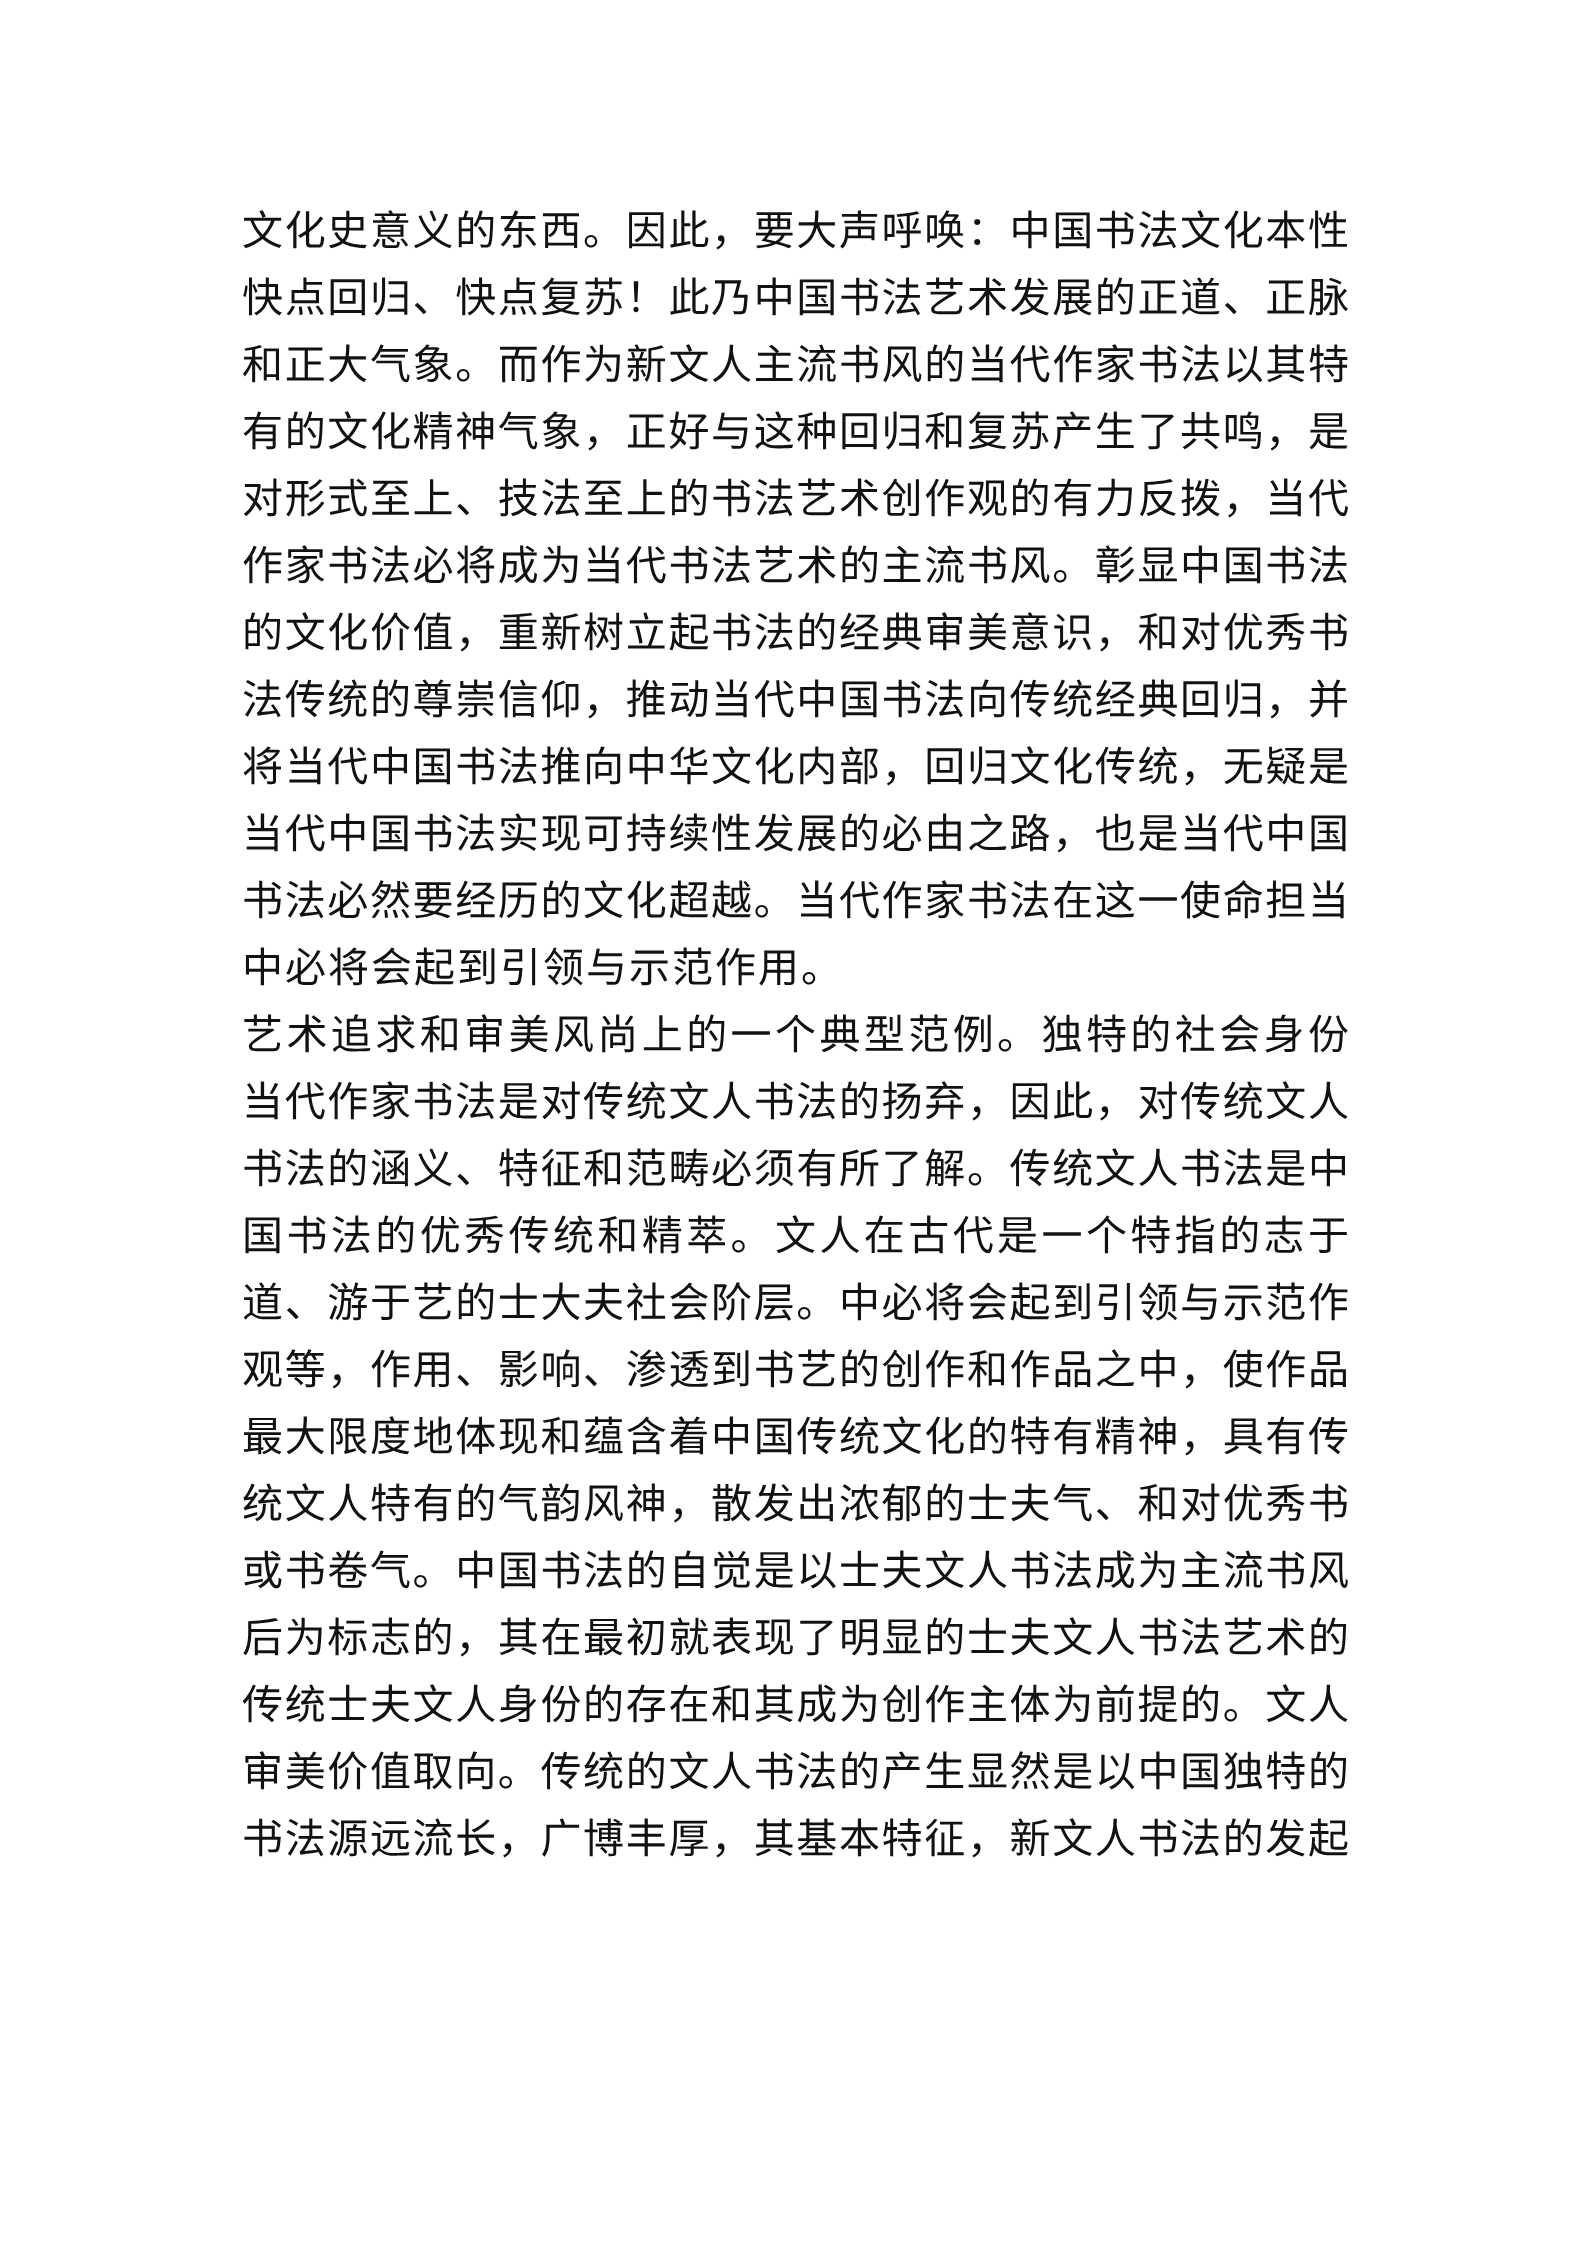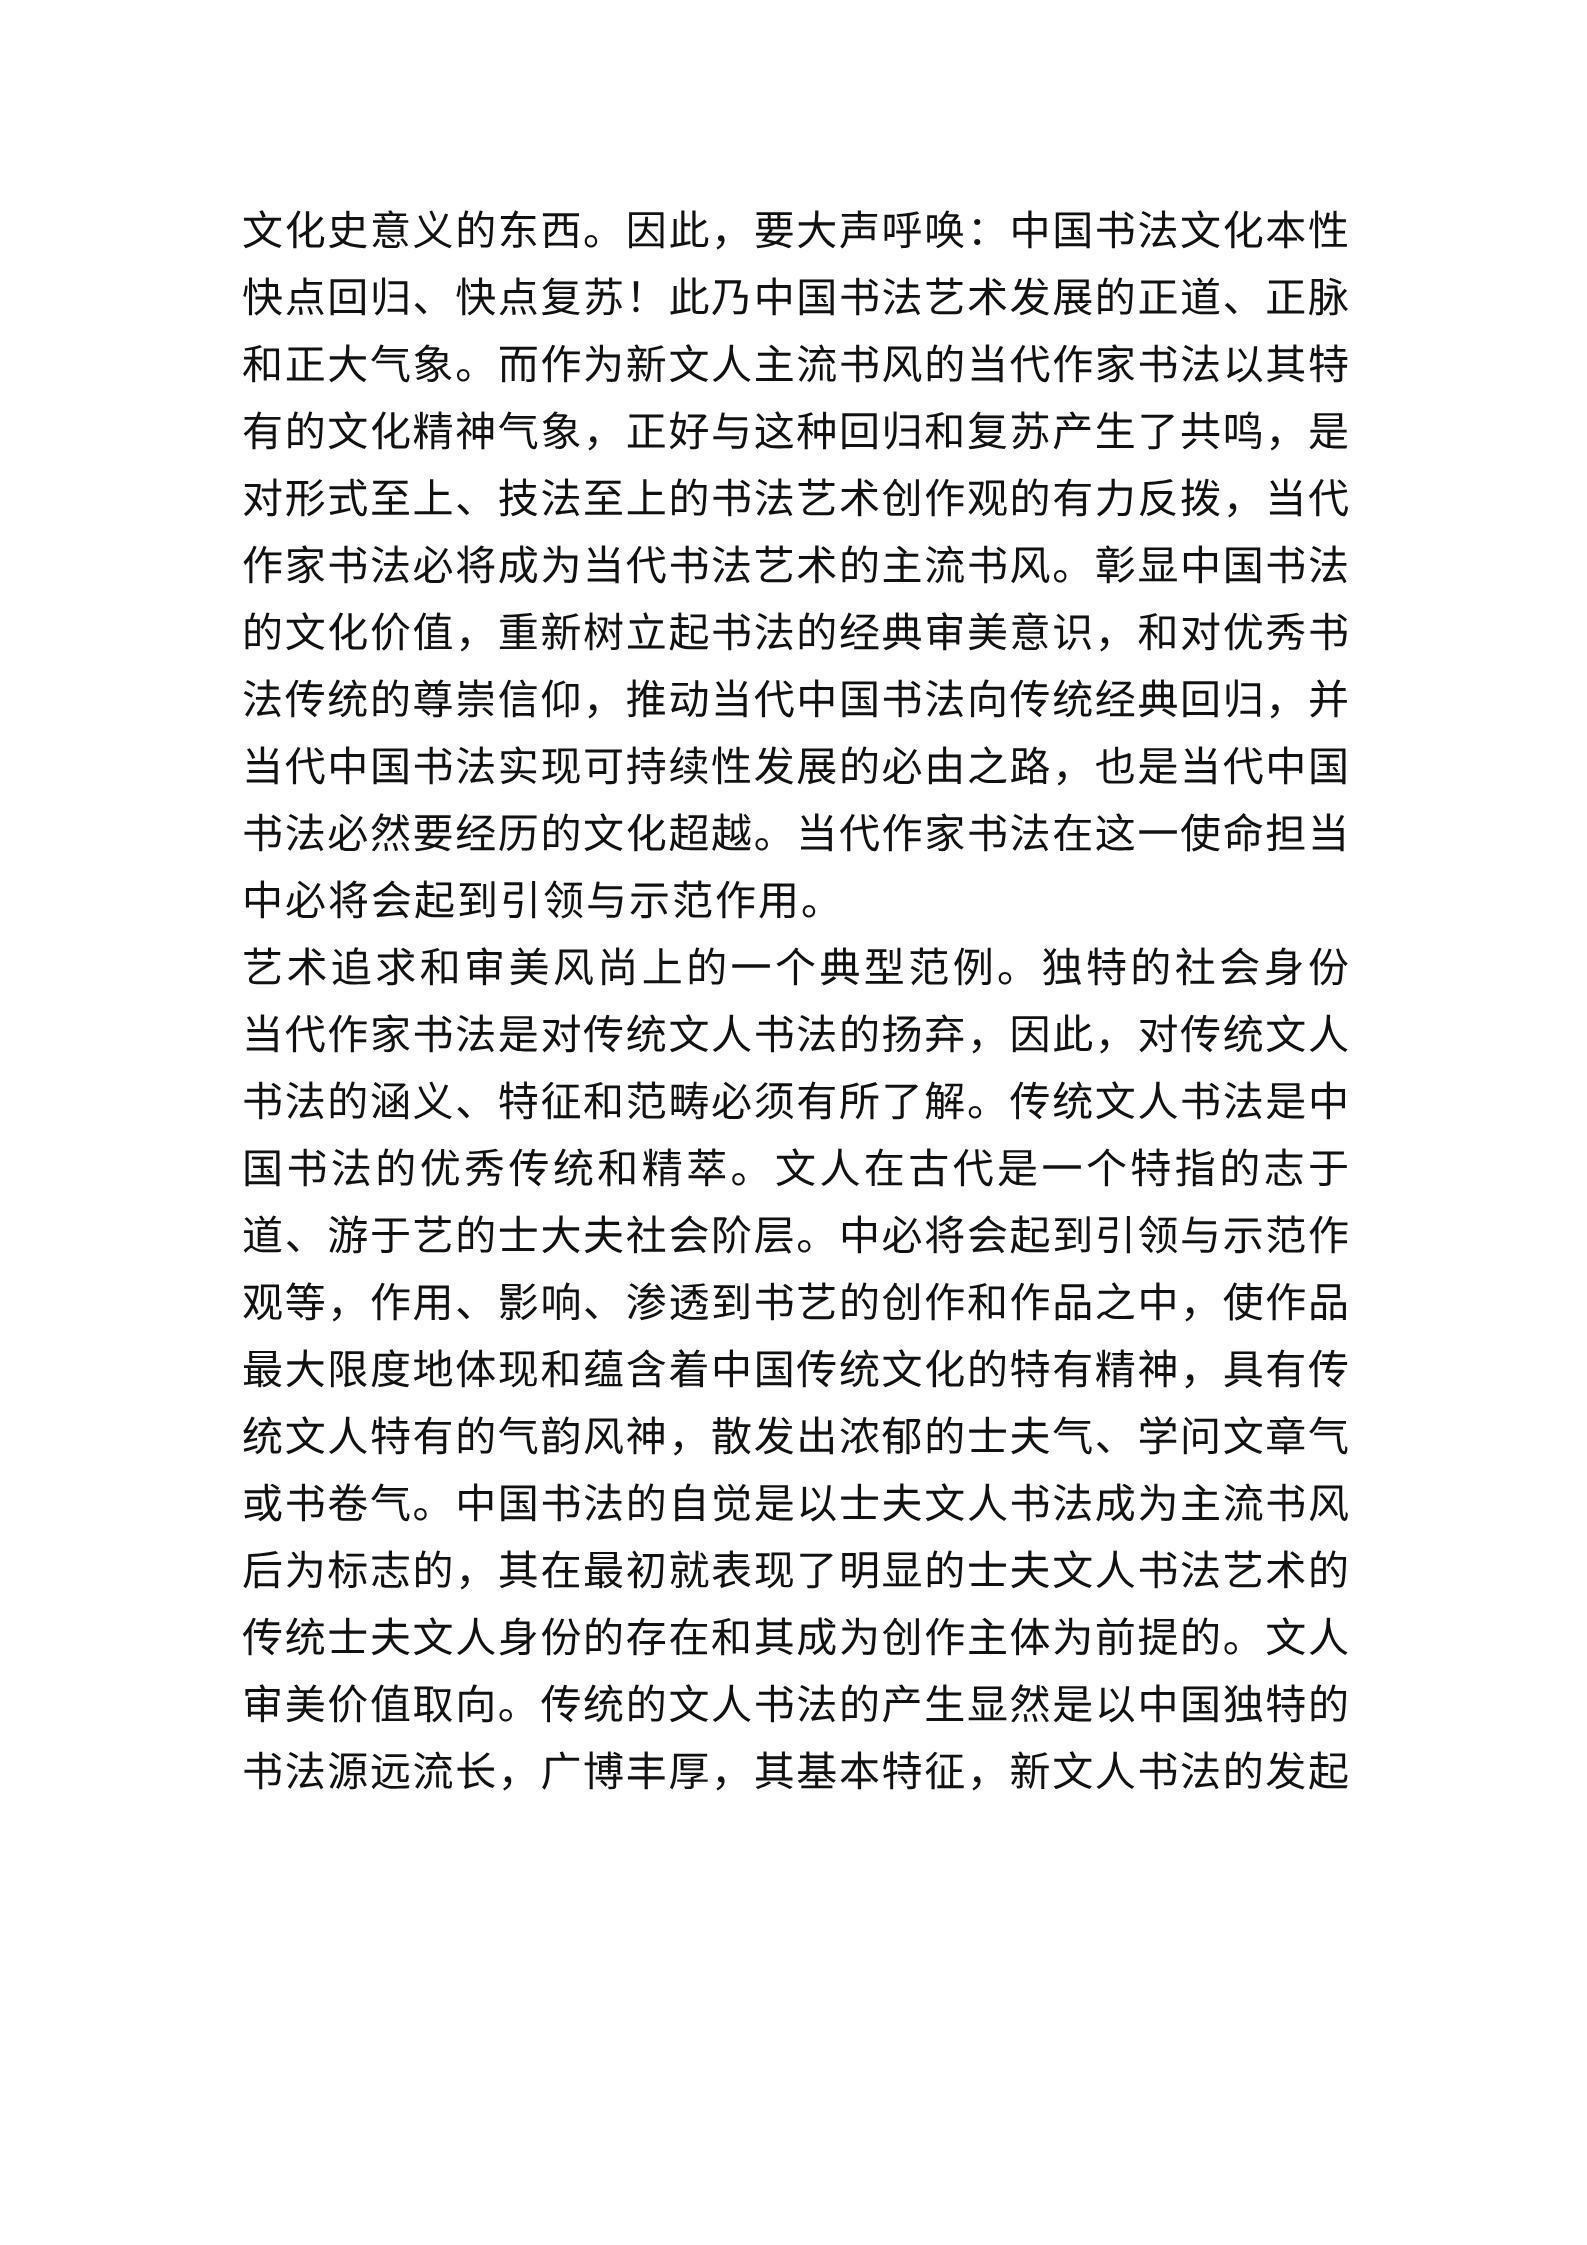--- a/index.html
+++ b/index.html
@@ -49,31 +49,32 @@
   <div class="text-block">
 
     <div class="line">文化史意义的东西。因此，要大声呼唤：中国书法文化本性</div>
     <div class="line">快点回归、快点复苏！此乃中国书法艺术发展的正道、正脉</div>
     <div class="line">和正大气象。而作为新文人主流书风的当代作家书法以其特</div>
     <div class="line">有的文化精神气象，正好与这种回归和复苏产生了共鸣，是</div>
     <div class="line">对形式至上、技法至上的书法艺术创作观的有力反拨，当代</div>
     <div class="line">作家书法必将成为当代书法艺术的主流书风。彰显中国书法</div>
     <div class="line">的文化价值，重新树立起书法的经典审美意识，和对优秀书</div>
     <div class="line">法传统的尊崇信仰，推动当代中国书法向传统经典回归，并</div>
+    <div class="line">将当代中国书法推向中华文化内部，回归文化传统，无疑是</div>
     <div class="line">当代中国书法实现可持续性发展的必由之路，也是当代中国</div>
     <div class="line">书法必然要经历的文化超越。当代作家书法在这一使命担当</div>
     <div class="line para-end">中必将会起到引领与示范作用。</div>
 
     <div class="line">艺术追求和审美风尚上的一个典型范例。独特的社会身份</div>
     <div class="line">当代作家书法是对传统文人书法的扬弃，因此，对传统文人</div>
     <div class="line">书法的涵义、特征和范畴必须有所了解。传统文人书法是中</div>
     <div class="line">国书法的优秀传统和精萃。文人在古代是一个特指的志于</div>
     <div class="line">道、游于艺的士大夫社会阶层。中必将会起到引领与示范作用</div>
     <div class="line">观等，作用、影响、渗透到书艺的创作和作品之中，使作品</div>
     <div class="line">最大限度地体现和蕴含着中国传统文化的特有精神，具有传</div>
-    <div class="line">统文人特有的气韵风神，散发出浓郁的士夫气、学问文章气</div>
+    <div class="line">统文人特有的气韵风神，散发出浓郁的士夫气、和对优秀书</div>
     <div class="line">或书卷气。中国书法的自觉是以士夫文人书法成为主流书风</div>
     <div class="line">后为标志的，其在最初就表现了明显的士夫文人书法艺术的</div>
     <div class="line">传统士夫文人身份的存在和其成为创作主体为前提的。文人</div>
     <div class="line">审美价值取向。传统的文人书法的产生显然是以中国独特的</div>
     <div class="line">书法源远流长，广博丰厚，其基本特征，新文人书法的发起</div>
   </div>
 </div>
 
 </body></html>

